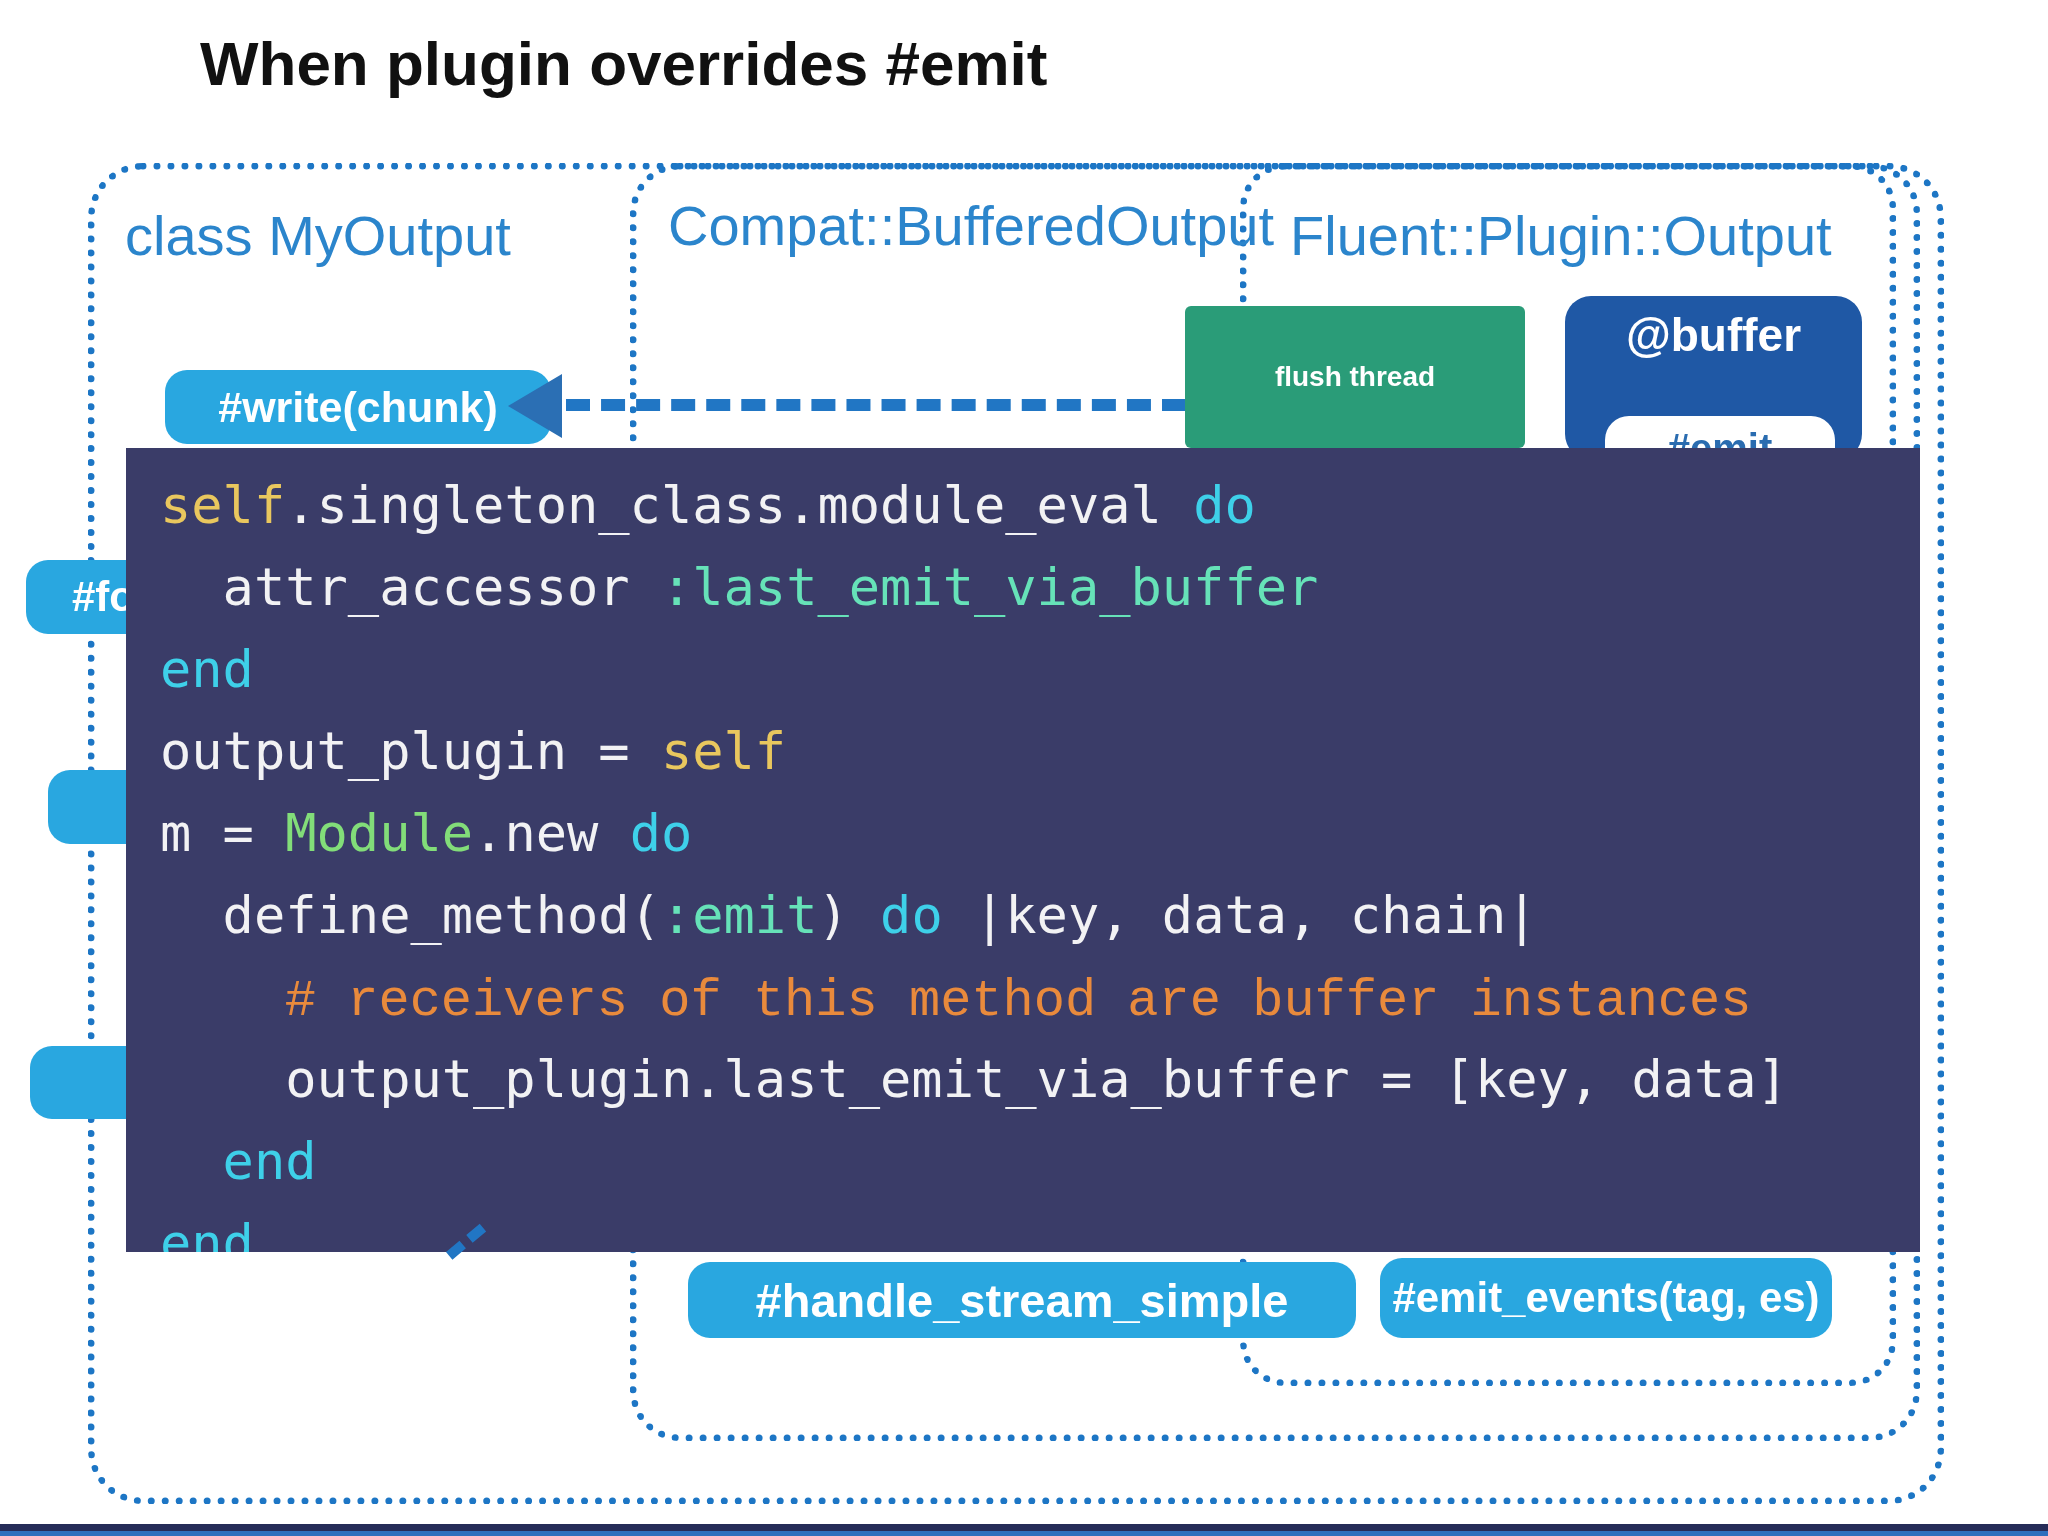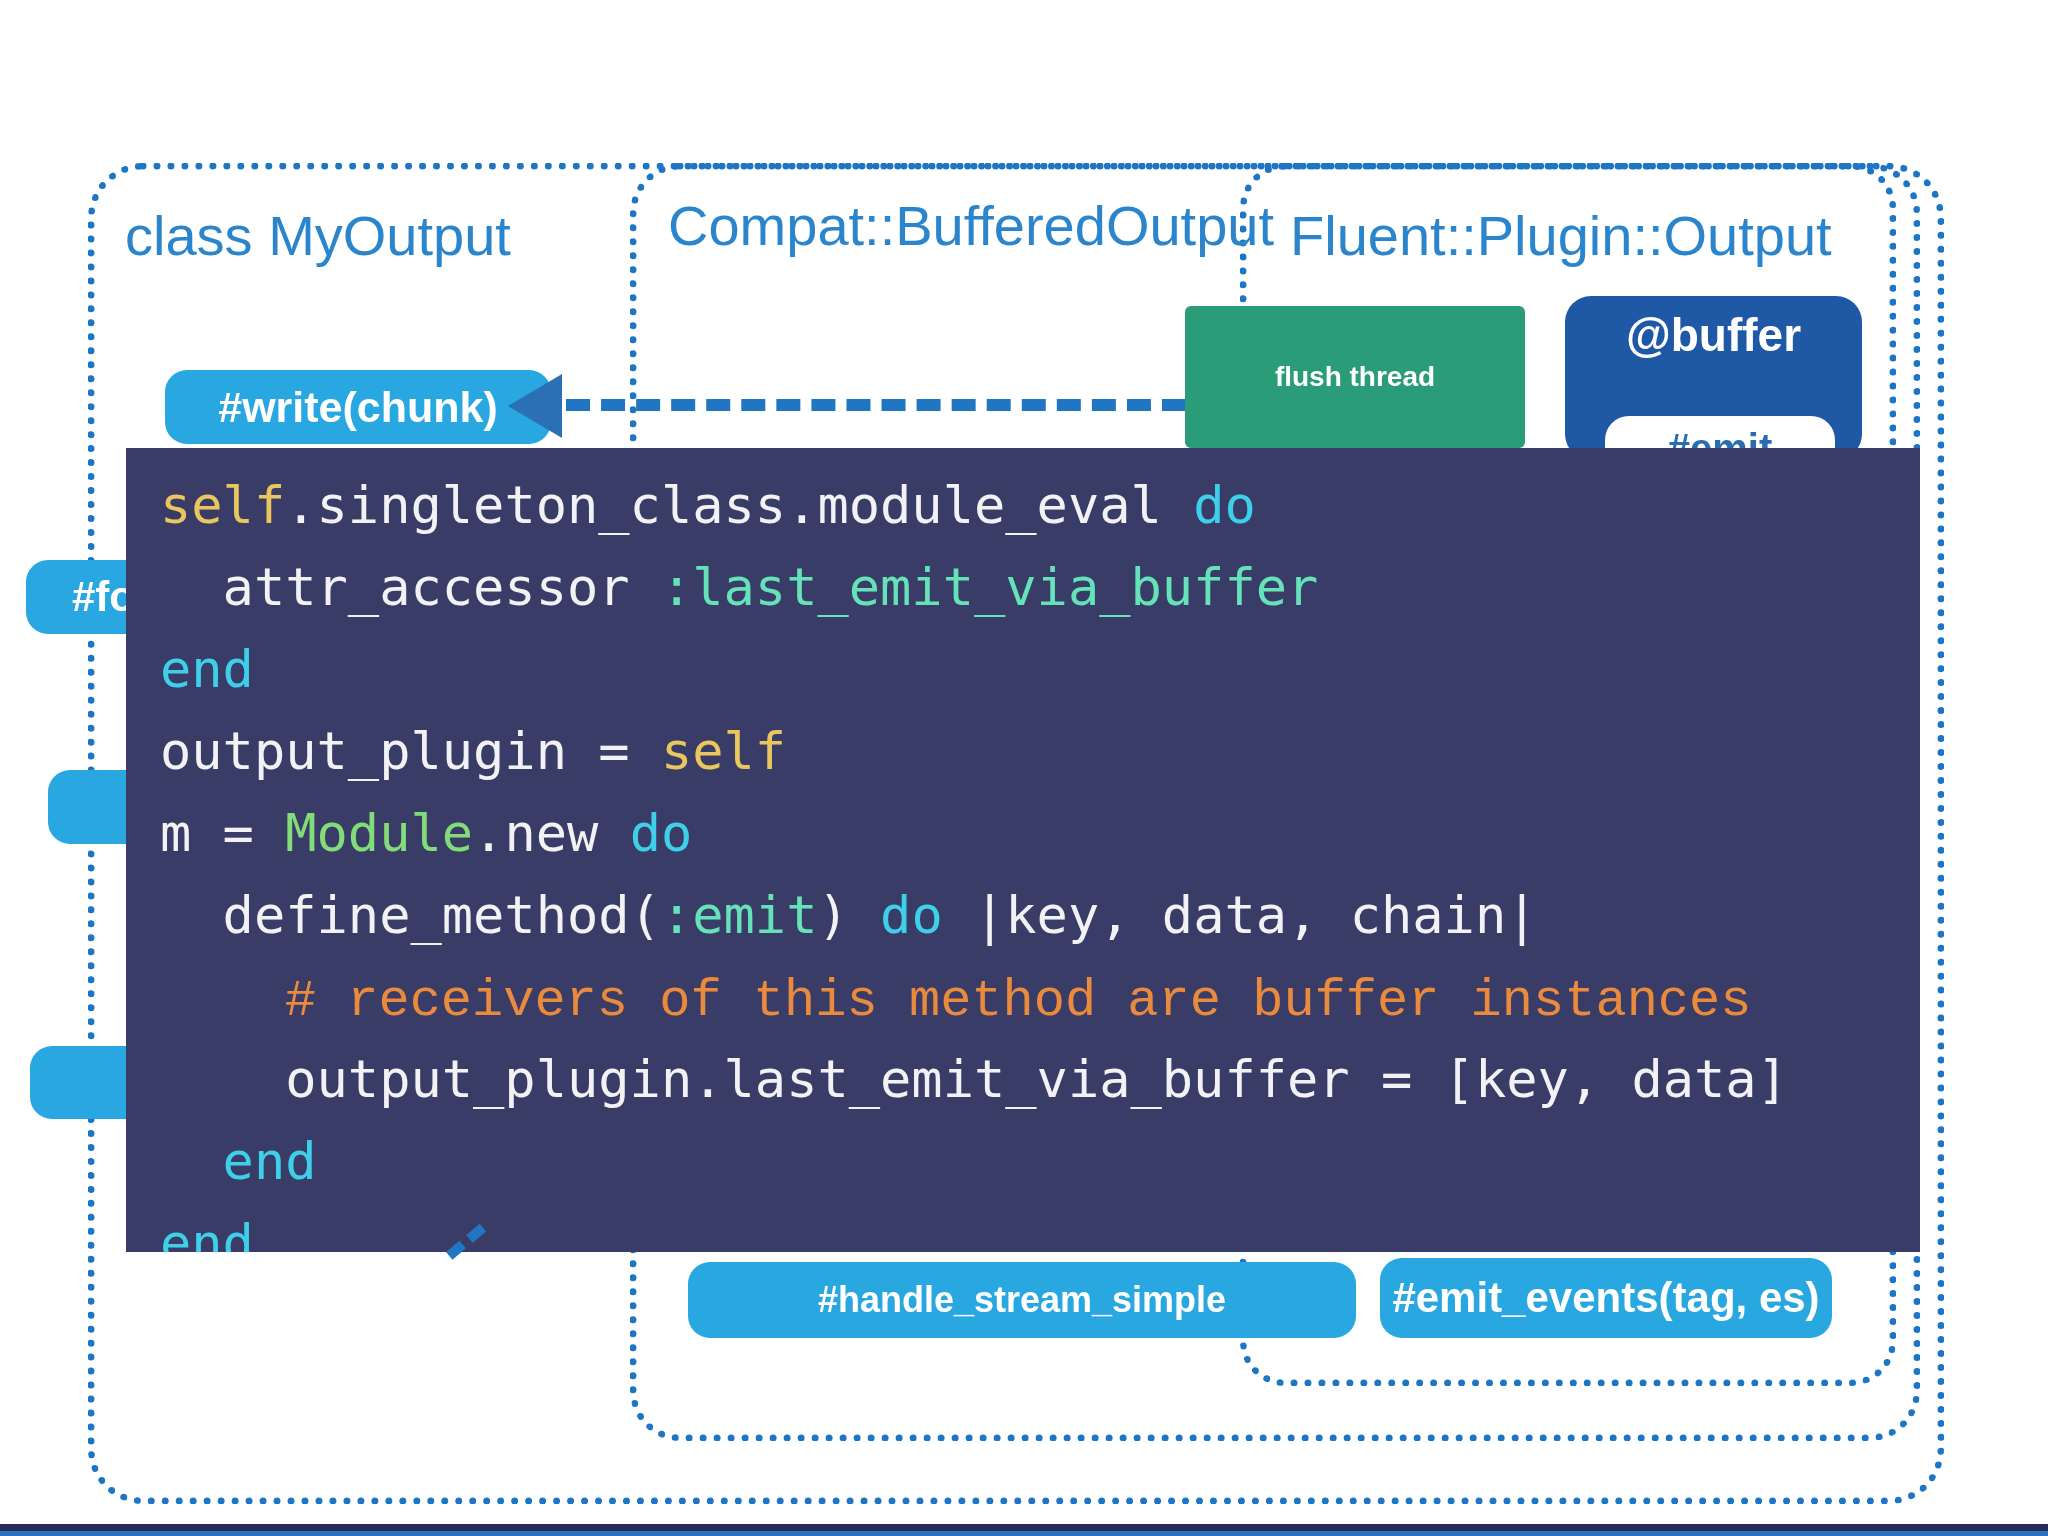--- a/index.html
+++ b/index.html
@@ -18,21 +18,21 @@
 
   .boxlabel{font-size:56px;color:#2b85cc;white-space:nowrap;}
   #label-myoutput{left:125px;top:203px;}
   #label-compat{left:668px;top:193px;}
   #label-fluent{left:1290px;top:203px;}
 
   
   .pill{background:#29a7e0;border-radius:22px;color:#ffffff;font-weight:bold;
         display:flex;align-items:center;justify-content:center;white-space:nowrap;}
   #pill-write{left:165px;top:370px;width:386px;height:74px;font-size:43px;}
-  #pill-handle{left:688px;top:1262px;width:668px;height:76px;font-size:36px;}
+  #pill-handle{left:688px;top:1262px;width:668px;height:76px;font-size:47px;}
   #pill-emit-events{left:1380px;top:1258px;width:452px;height:80px;font-size:42px;}
 
   
   .leftpill{background:#29a7e0;border-radius:22px;color:#fff;font-weight:bold;
             font-size:42px;display:block;overflow:hidden;}
   #pill-left-0{left:26px;top:560px;width:250px;height:74px;}
   #pill-left-1{left:48px;top:770px;width:230px;height:74px;}
   #pill-left-2{left:30px;top:1046px;width:248px;height:73px;}
   .leftpill span{position:absolute;top:50%;transform:translateY(-50%);}
   #pill-left-0 span{left:46px;} #pill-left-1 span{left:80px;} #pill-left-2 span{left:98px;}
@@ -70,20 +70,21 @@
 
   
   #bottom-bar{left:0;top:1524px;width:2048px;height:12px;
      background:linear-gradient(#262c58 0 55%,#2d6fbd 55% 100%);}
 </style>
 </head>
 <body>
 
 <div id="slide">
 
+  <div class="abs" id="title">When plugin overrides #emit</div>
 
   <div class="abs dbox" id="box-myoutput"></div>
   <div class="abs dbox" id="box-compat"></div>
   <div class="abs dbox" id="box-fluent"></div>
 
   <div class="abs boxlabel" id="label-myoutput">class MyOutput</div>
   <div class="abs boxlabel" id="label-compat">Compat::BufferedOutput</div>
   <div class="abs boxlabel" id="label-fluent">Fluent::Plugin::Output</div>
 
   <div class="abs pill" id="pill-write">#write(chunk)</div>

